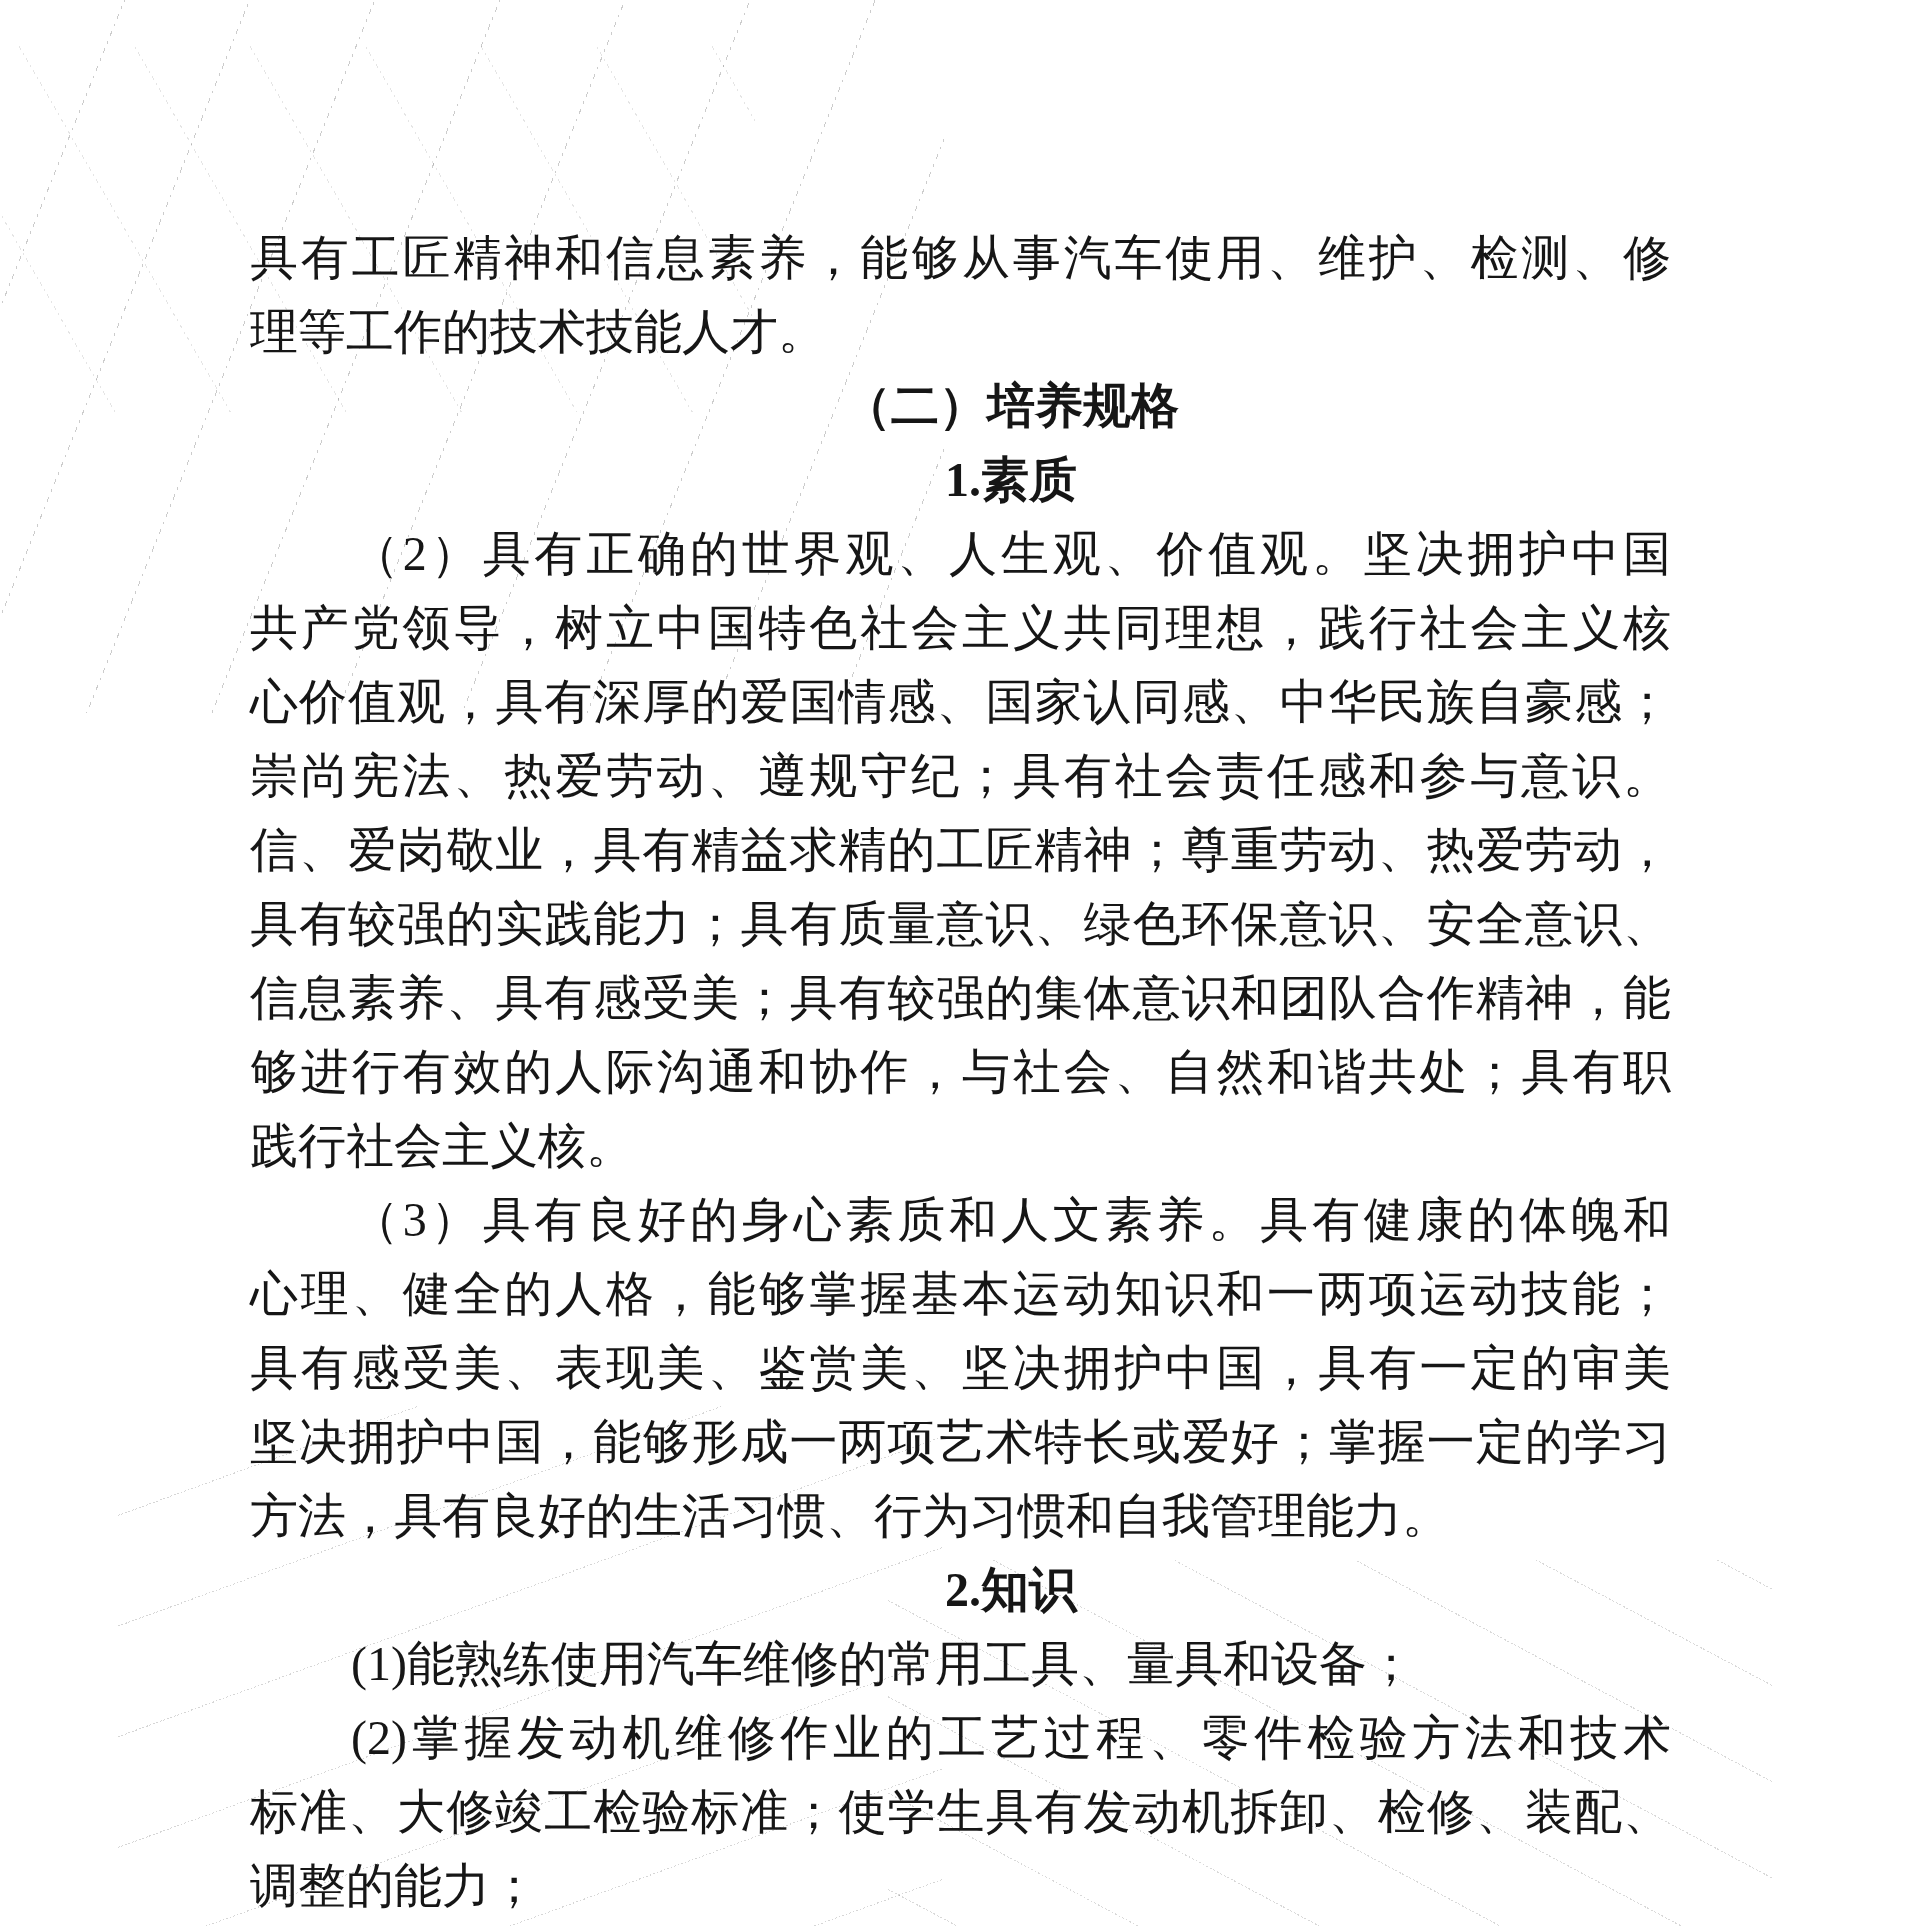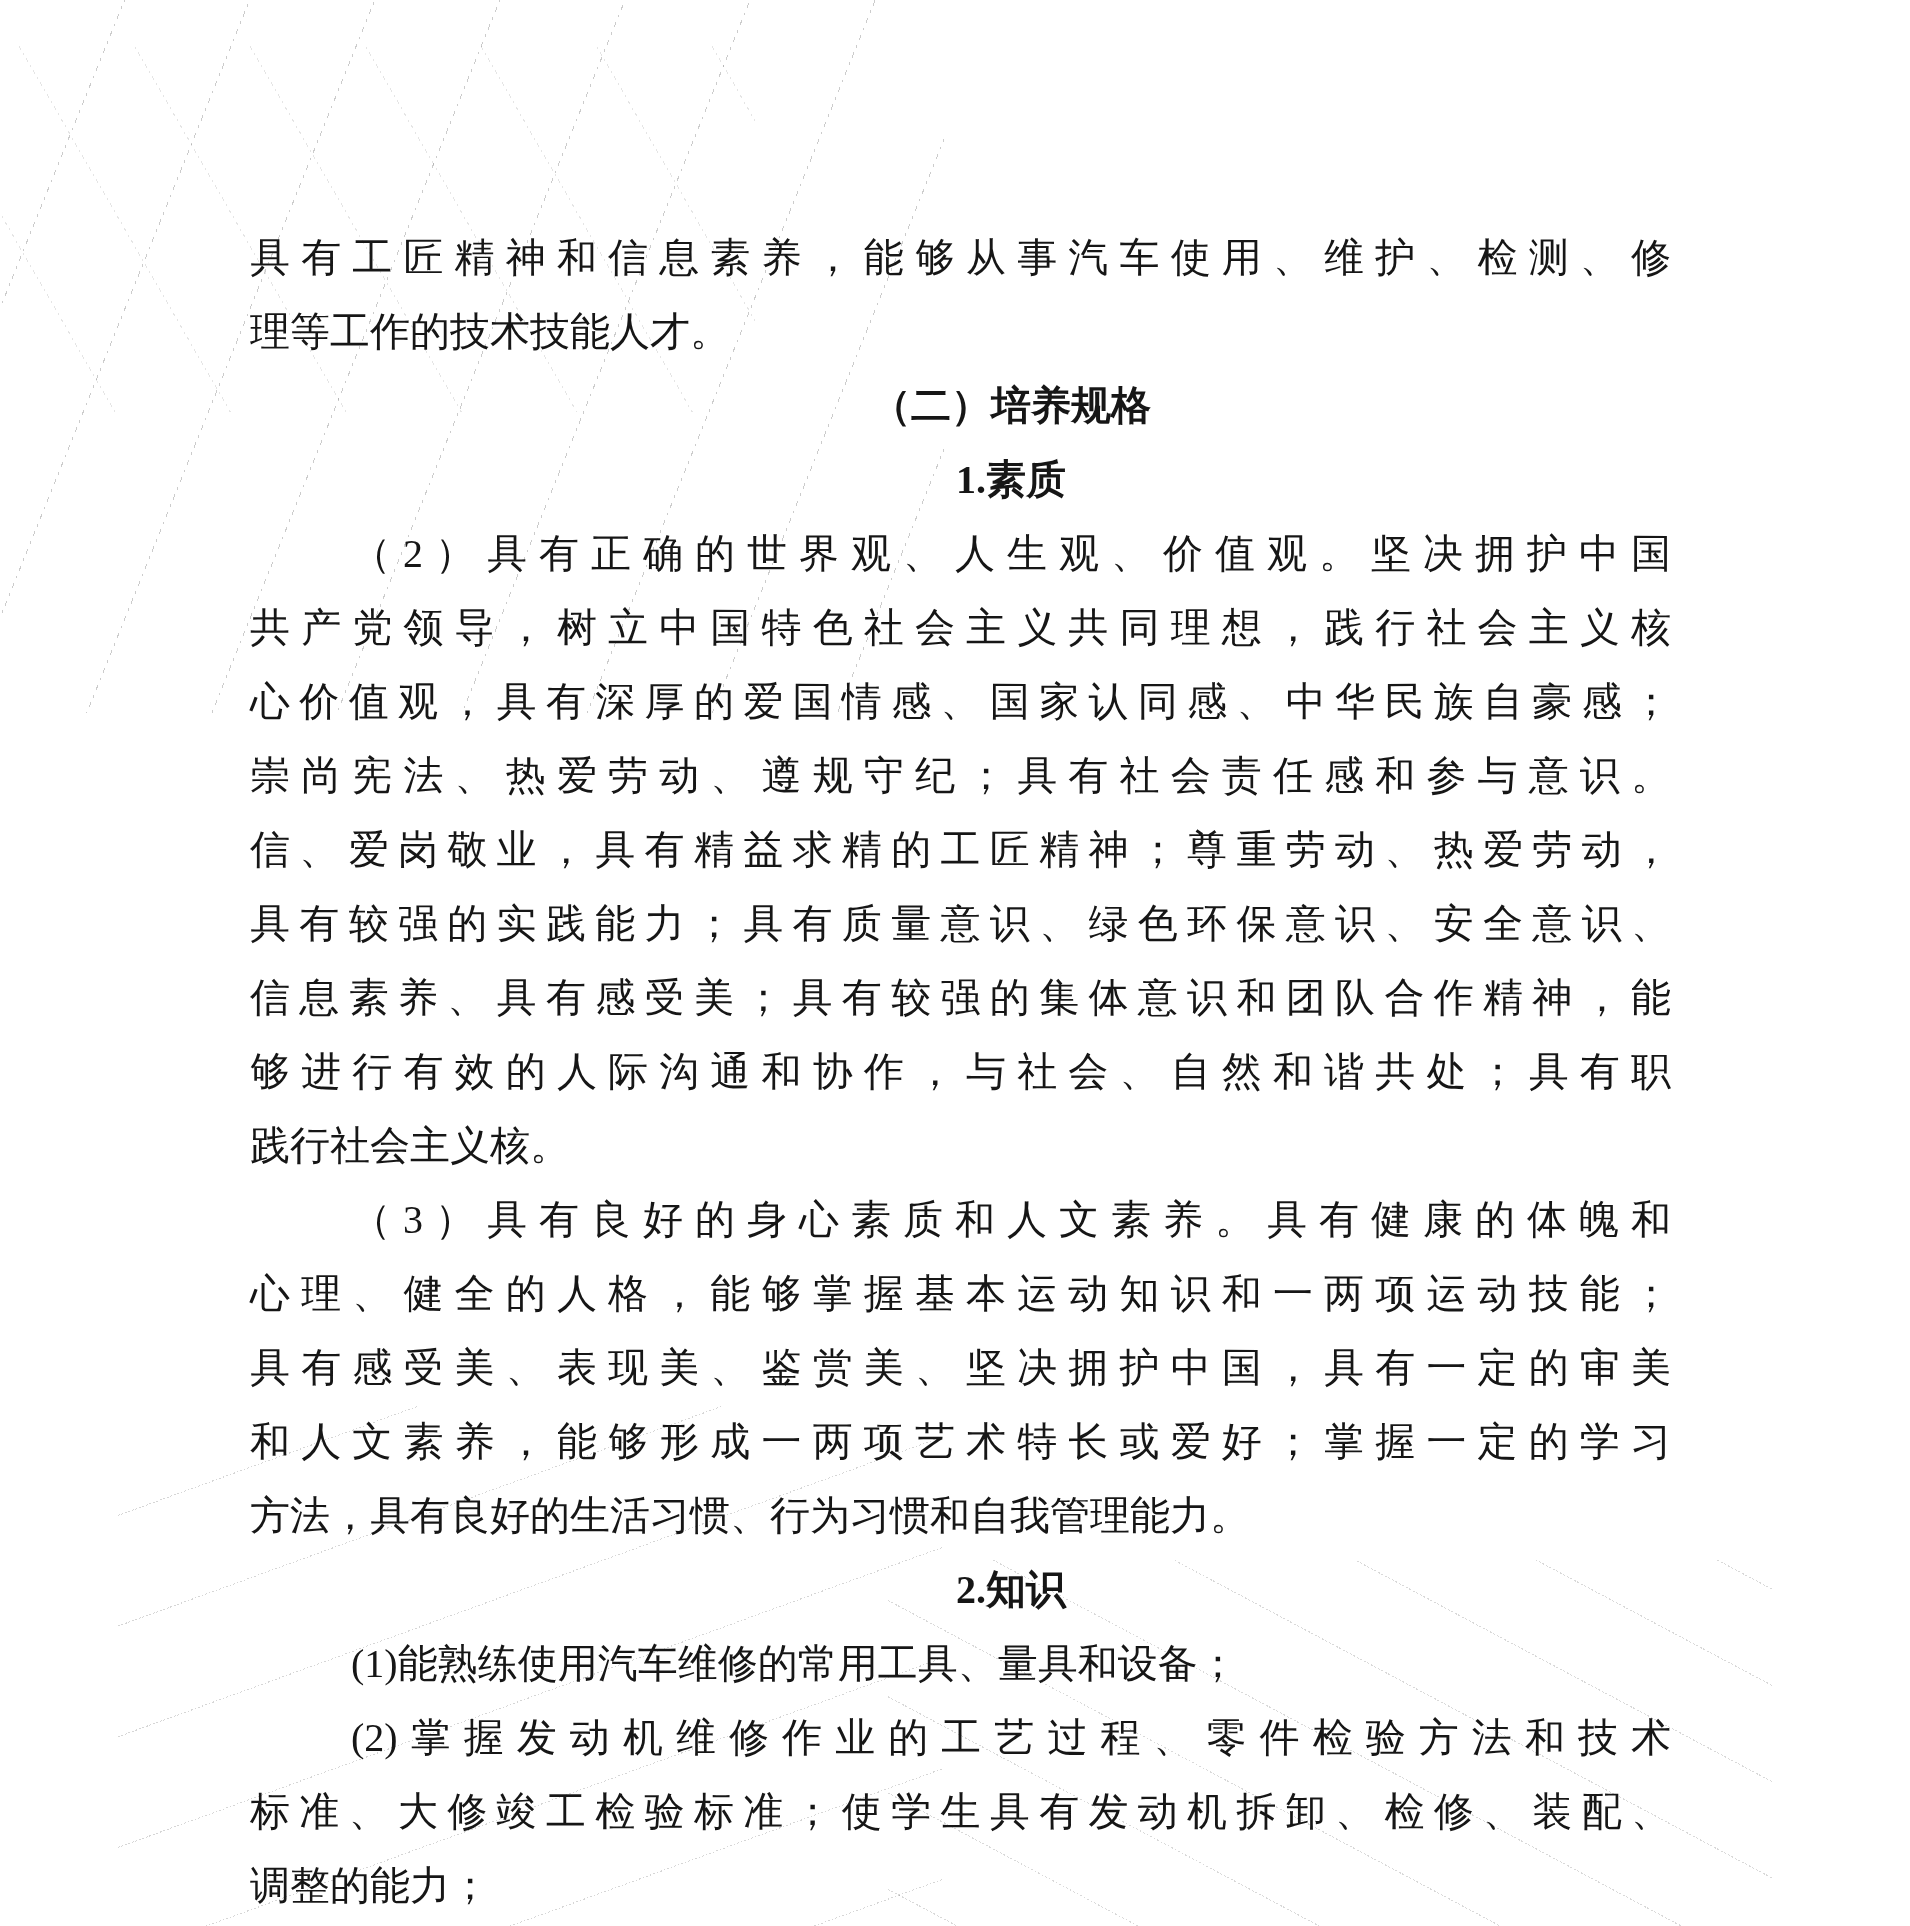--- a/index.html
+++ b/index.html
@@ -69,21 +69,21 @@
   
   .textblock {
     position: absolute;
     left: 250px;
     top: 221px;
     width: 1421px;
   }
   .ln {
     height: 74px;
     line-height: 74px;
-    font-size: 40px;
+    font-size: 48px;
     white-space: normal;
     text-align: left;
   }
   .j {
     text-align: justify;
     text-align-last: justify;
     text-justify: inter-character;
   }
   .i2 { padding-left: 101px; }
   .b  { font-weight: 700; text-align: center; }
@@ -111,21 +111,21 @@
     <div class="ln j">心价值观，具有深厚的爱国情感、国家认同感、中华民族自豪感；</div>
     <div class="ln j">崇尚宪法、热爱劳动、遵规守纪；具有社会责任感和参与意识。</div>
     <div class="ln j">信、爱岗敬业，具有精益求精的工匠精神；尊重劳动、热爱劳动，</div>
     <div class="ln j">具有较强的实践能力；具有质量意识、绿色环保意识、安全意识、</div>
     <div class="ln j">信息素养、具有感受美；具有较强的集体意识和团队合作精神，能</div>
     <div class="ln j">够进行有效的人际沟通和协作，与社会、自然和谐共处；具有职</div>
     <div class="ln">践行社会主义核。</div>
     <div class="ln j i2">（3）具有良好的身心素质和人文素养。具有健康的体魄和</div>
     <div class="ln j">心理、健全的人格，能够掌握基本运动知识和一两项运动技能；</div>
     <div class="ln j">具有感受美、表现美、鉴赏美、坚决拥护中国，具有一定的审美</div>
-    <div class="ln j">和人文素养，能够形成一两项艺术特长或爱好；掌握一定的学习</div>
+    <div class="ln j">坚决拥护中国，能够形成一两项艺术特长或爱好；掌握一定的学习</div>
     <div class="ln">方法，具有良好的生活习惯、行为习惯和自我管理能力。</div>
     <div class="ln i2 b">2.知识</div>
     <div class="ln i2">(1)能熟练使用汽车维修的常用工具、量具和设备；</div>
     <div class="ln j i2">(2)掌握发动机维修作业的工艺过程、零件检验方法和技术</div>
     <div class="ln j">标准、大修竣工检验标准；使学生具有发动机拆卸、检修、装配、</div>
     <div class="ln">调整的能力；</div>
 
   </main>
 
 </div>

